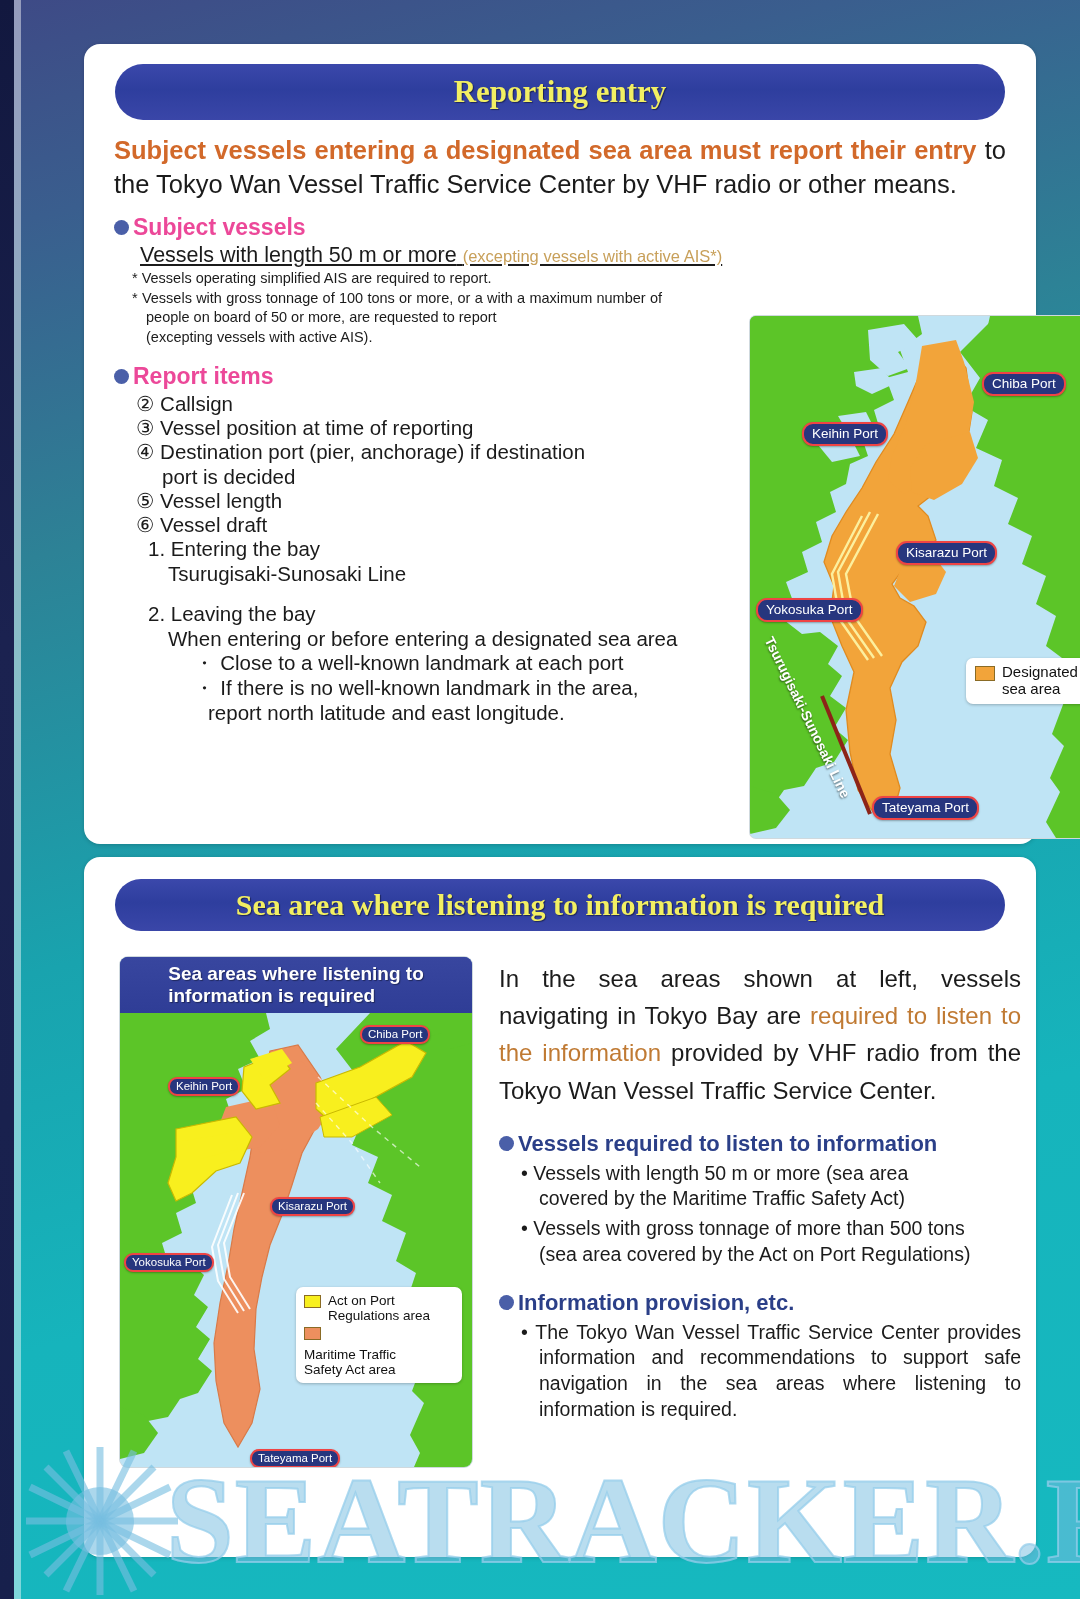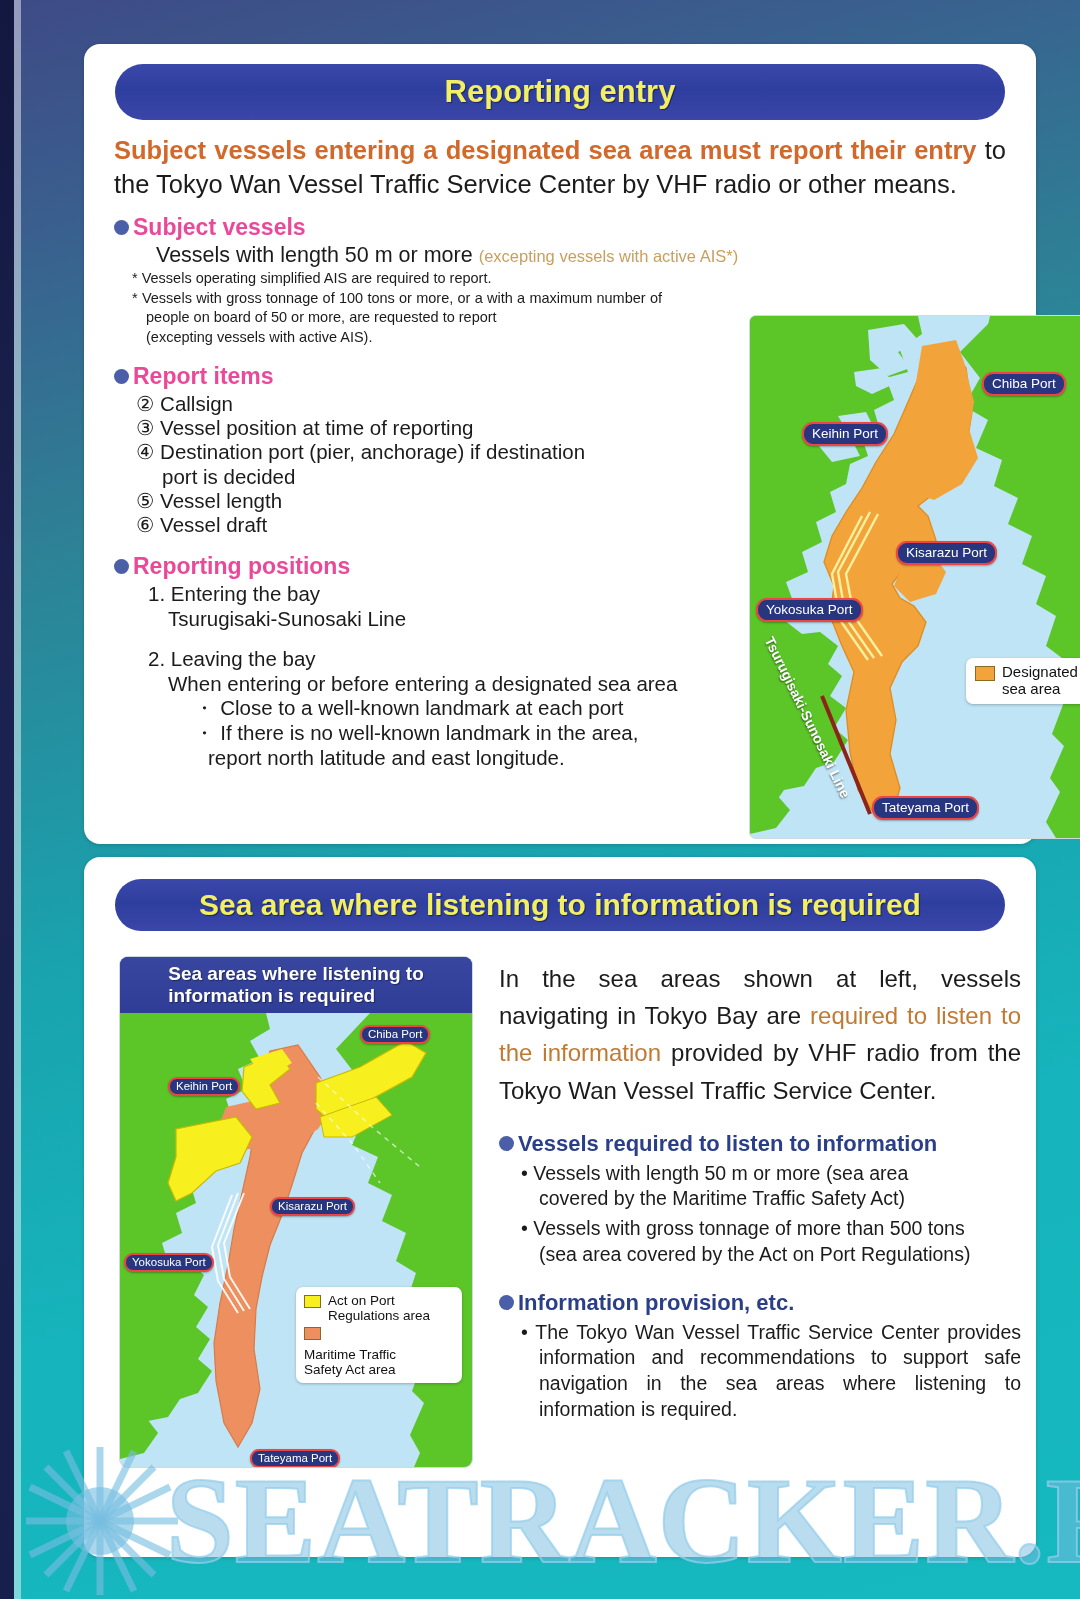--- a/index.html
+++ b/index.html
@@ -26,21 +26,21 @@
   }
   #card-top   { left:84px;  top:44px;   width:952px; height:800px; }
   #card-bottom{ left:84px;  top:857px;  width:952px; height:700px; }
 
   
   .pill{
     margin:7px auto; border-radius:40px;
     background:linear-gradient(180deg,#3b48ab 0%,#2e3e9e 45%,#3a46a8 100%);
     color:#f2ef63; font-weight:bold; text-align:center;
     text-shadow:1px 1px 1px rgba(0,0,0,.45);
-    display:flex; align-items:center; justify-content:center;
+    display:flex; align-items:center; justify-content:center;font-family:Liberation Serif, serif;
   }
   #banner-top{ width:890px; height:56px; margin-top:20px; font-size:31px; }
   #banner-bottom{ width:890px; height:52px; margin-top:22px; font-size:30px; }
 
   
   .lead{
     margin:14px 30px 0 30px; font-size:25.5px; line-height:1.33;
     color:#1b1b1b; text-align:justify;
   }
   .lead .hl{ color:#d2692a; font-weight:bold; }
@@ -48,21 +48,21 @@
   .section-head{
     display:flex; align-items:center; gap:3px;
     color:#ec4899; font-weight:bold; font-size:23px;
     margin:12px 0 2px 30px;
   }
   .bullet-dot{
     width:15px;height:15px;border-radius:50%;
     background:#4a5fa8; display:inline-block; flex:0 0 auto;
     margin-right:1px;
   }
-  .sub-line{ margin-left:72px; font-size:21.5px; color:#1b1b1b; }
+  .sub-line{ margin-left:56px; font-size:21.5px; color:#1b1b1b;text-decoration:underline; }
   .sub-line .note{ color:#c8a05a; font-size:16.5px; }
   .aster{
     margin-left:48px; font-size:14.5px; color:#1b1b1b; line-height:1.33;
     text-align:justify; max-width:530px;
   }
   .aster .ind{ display:block; padding-left:14px; text-indent:-14px; margin-top:1px;}
   .aster .ind2{ display:block; padding-left:14px; }
 
   .numlist{ margin-left:52px; font-size:20.5px; color:#1b1b1b; line-height:1.18; }
   .numlist .cont{ display:block; padding-left:26px; }
@@ -184,24 +184,20 @@
   </div>
   <div class="numlist">
     <div><span>②</span> <span>Callsign</span></div>
     <div><span>③</span> <span>Vessel position at time of reporting</span></div>
     <div><span>④</span> <span>Destination port (pier, anchorage) if destination</span>
       <span class="cont">port is decided</span></div>
     <div><span>⑤</span> <span>Vessel length</span></div>
     <div><span>⑥</span> <span>Vessel draft</span></div>
   </div>
 
-  <div class="section-head" style="margin-top:16px;">
-    <span class="bullet-dot"></span>
-    <span>Reporting positions</span>
-  </div>
   <div class="poslist">
     <div class="p1">
       <span>1.</span>
       <span>Entering the bay</span>
     </div>
     <div class="p2">Tsurugisaki-Sunosaki Line</div>
     <div class="gap"></div>
     <div class="p1">
       <span>2.</span>
       <span>Leaving the bay</span>

